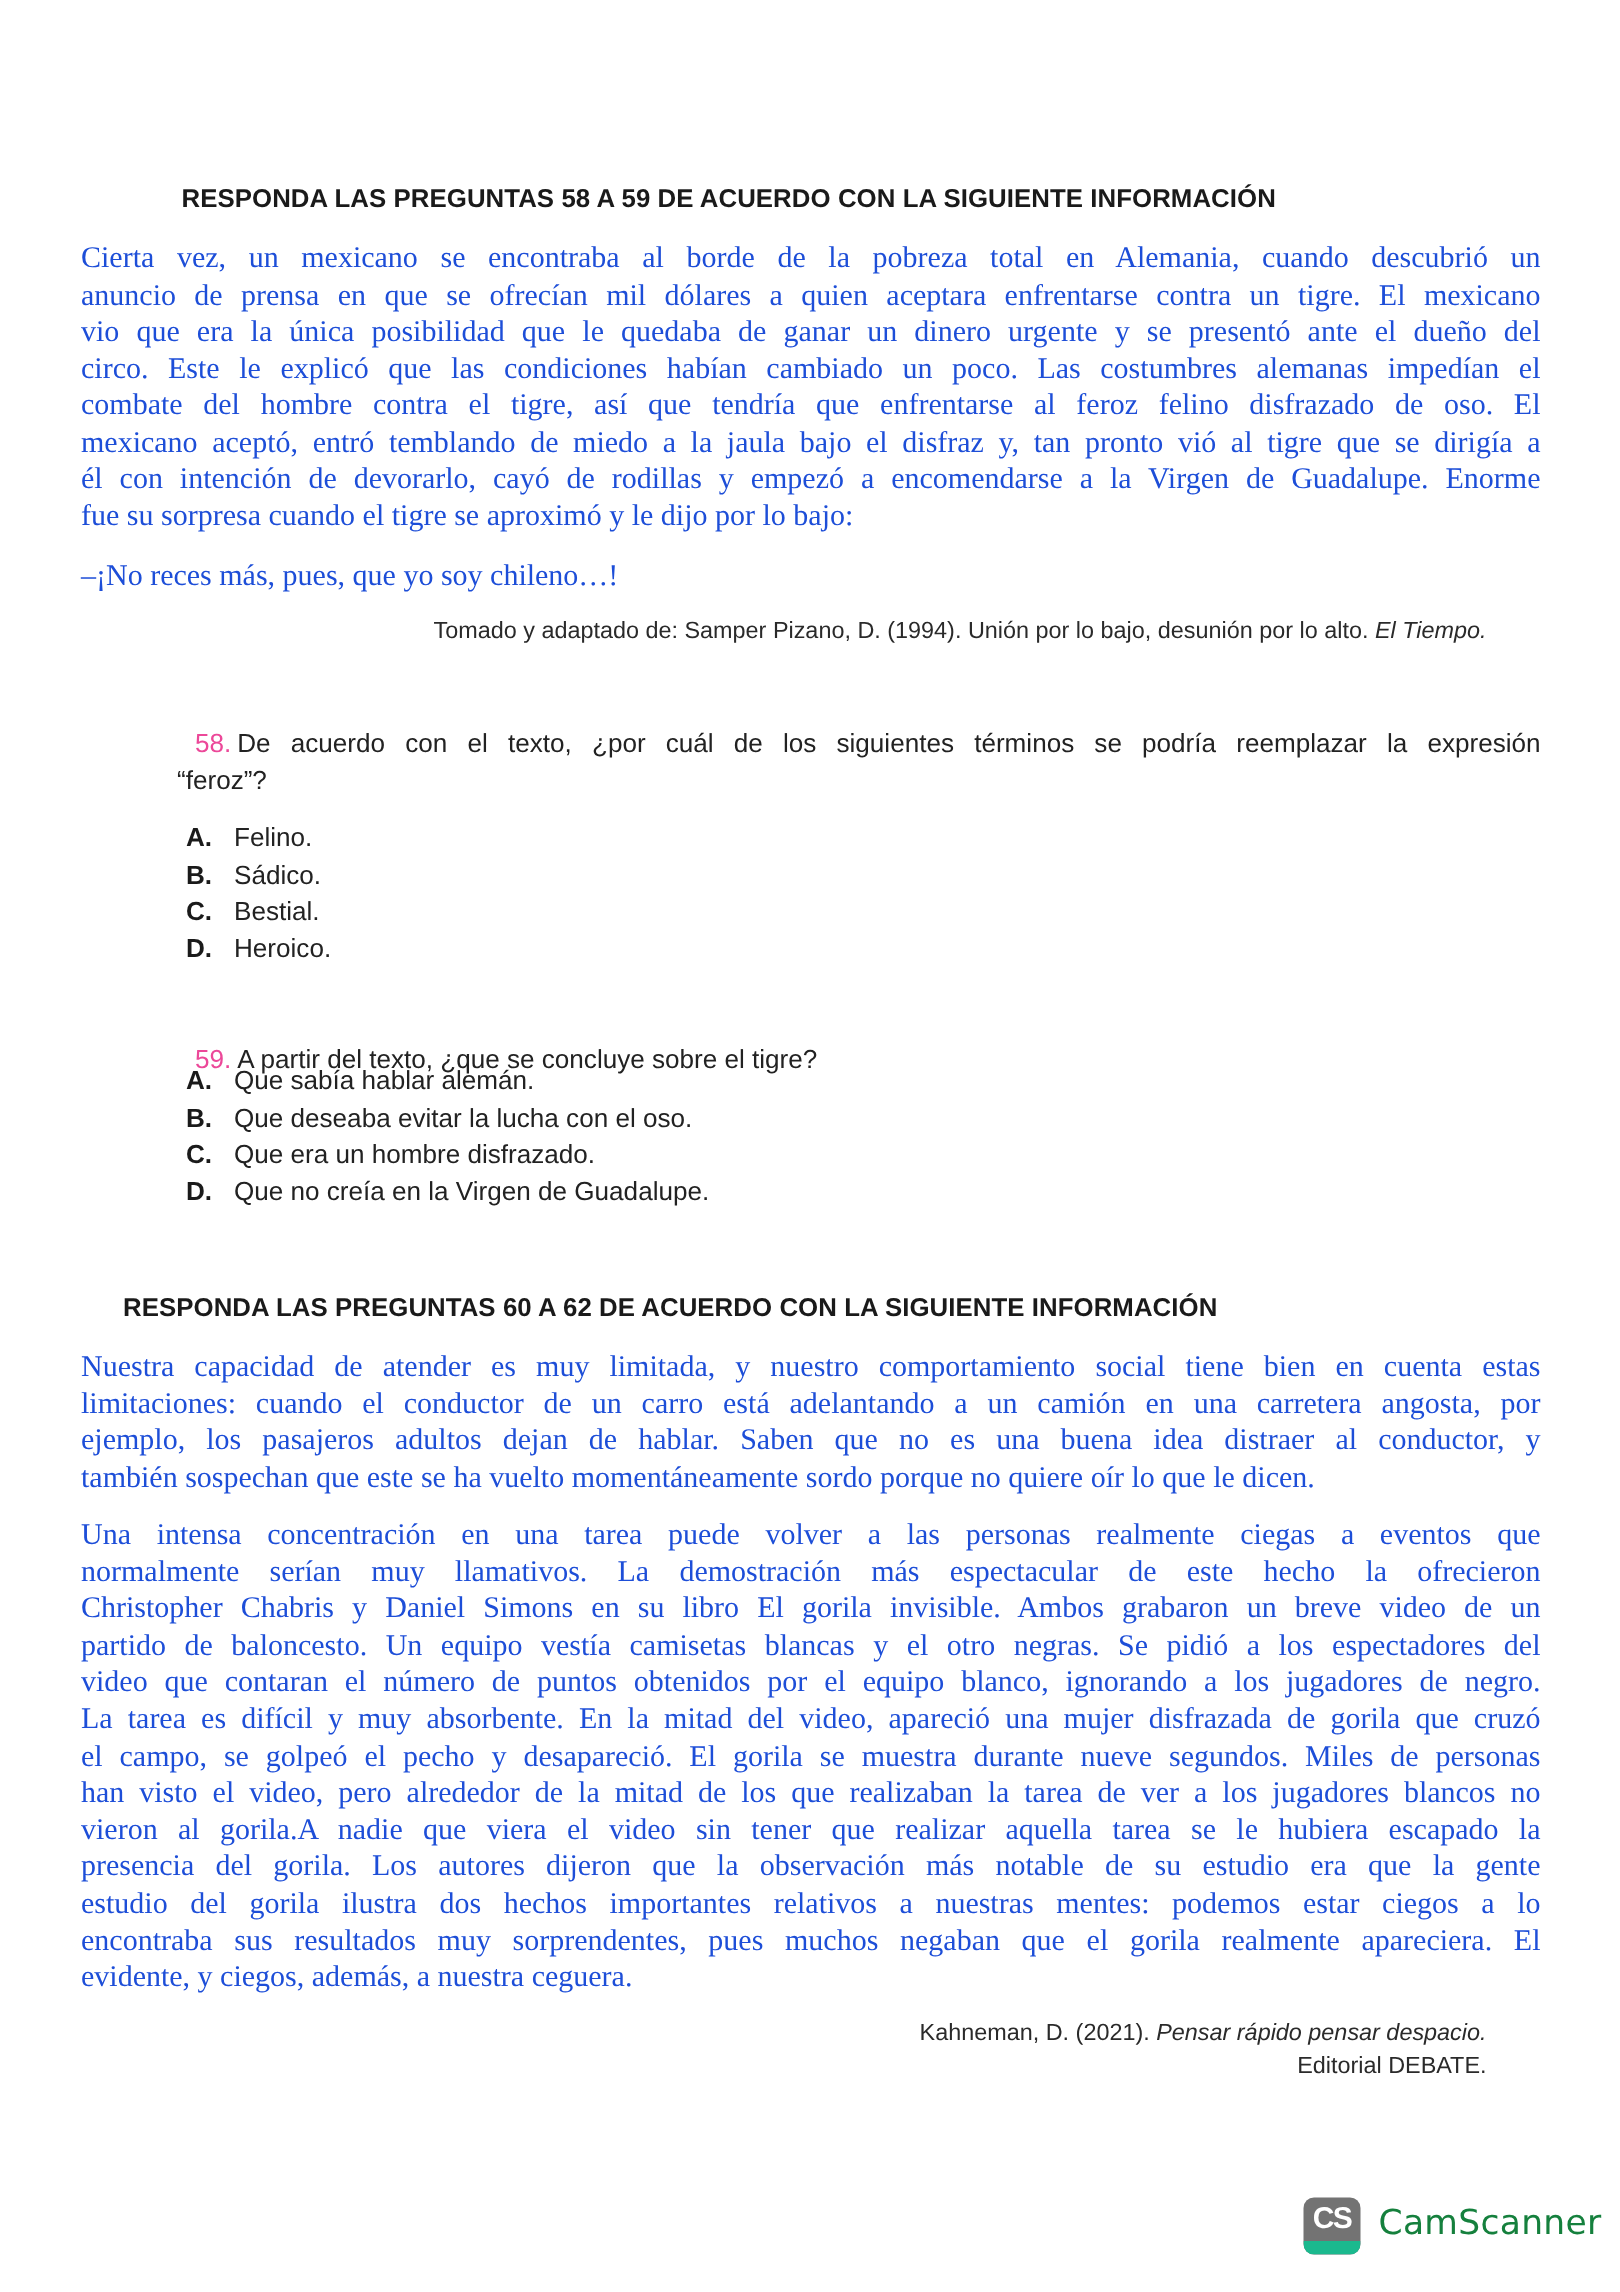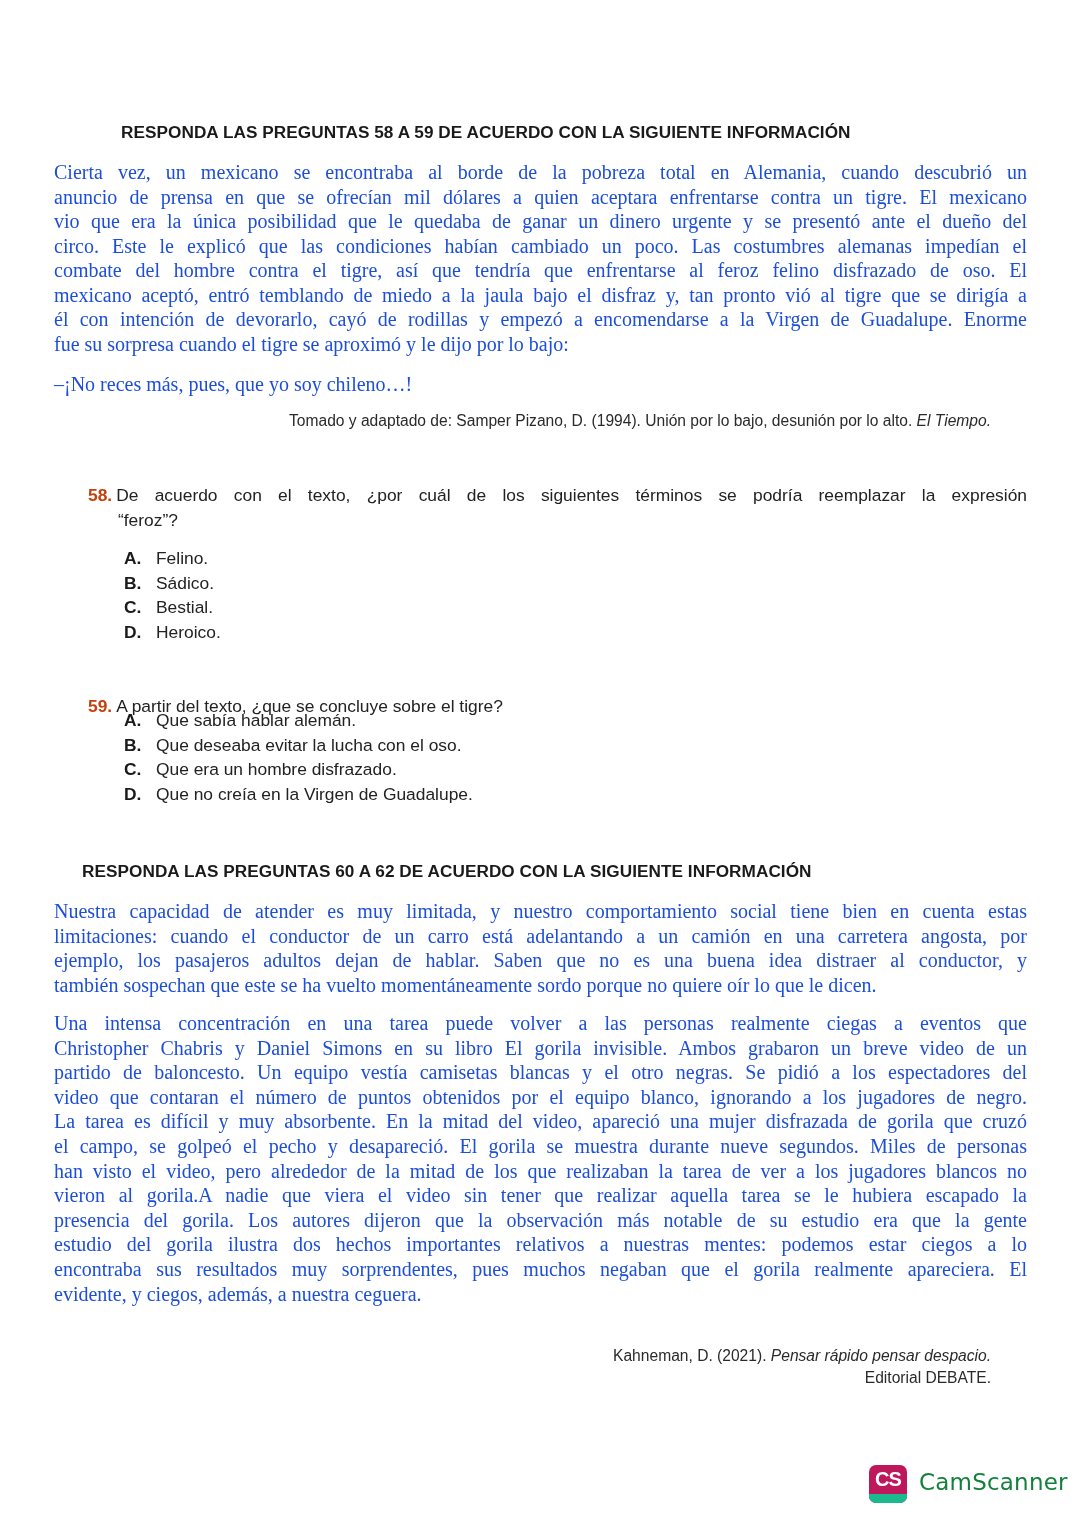--- a/index.html
+++ b/index.html
@@ -20,29 +20,29 @@
   .para.tight { line-height: 24.6px; }
   .line { display: block; text-align: justify; text-align-last: justify; white-space: nowrap; }
   .line.last { text-align-last: left; }
   .source {
     position: absolute; right: 53px; font-size: 15.6px; color: #2a2a2a;
     text-align: right; white-space: nowrap; line-height: 22px;
   }
   .question {
     position: absolute; left: 88px; width: 939px; font-size: 17.4px; line-height: 25px; color: #222;
   }
-  .qnum { font-weight: bold; color: #c2410c; margin-right: 4px; }
+  .qnum { font-weight: normal; color: #ec4899; margin-right: 4px; margin-left: 42px; }
   .qtext-line { display: block; text-align: justify; text-align-last: justify; white-space: nowrap; }
   .qtext-line.last { text-align-last: left; padding-left: 30px; }
   .options { position: absolute; left: 124px; font-size: 17.4px; line-height: 24.6px; color: #222; }
   .option { display: flex; white-space: nowrap; }
   .opt-letter { font-weight: bold; width: 32px; color: #1a1a1a; }
   .cs-logo {
     position: absolute; left: 869px; top: 1465px; width: 38px; height: 38px; border-radius: 7px;
-    background: #be185d; overflow: hidden;
+    background: #737373; overflow: hidden;
   }
   .cs-logo .cs-text {
     position: absolute; left: 0; top: 3px; width: 38px; text-align: center;
     color: #ffffff; font-weight: bold; font-size: 20px; letter-spacing: -1px;
   }
   .cs-logo .cs-bar {
     position: absolute; left: 0; bottom: 0; width: 38px; height: 9px; background: #1bb98e;
   }
   .cs-name {
     position: absolute; left: 919px; top: 1469px; font-size: 23px; color: #15803d; white-space: nowrap;
@@ -126,20 +126,21 @@
 
   <div class="para tight" style="top:899px;">
     <span class="line">Nuestra capacidad de atender es muy limitada, y nuestro comportamiento social tiene bien en cuenta estas</span>
     <span class="line">limitaciones: cuando el conductor de un carro está adelantando a un camión en una carretera angosta, por</span>
     <span class="line">ejemplo, los pasajeros adultos dejan de hablar. Saben que no es una buena idea distraer al conductor, y</span>
     <span class="line last">también sospechan que este se ha vuelto momentáneamente sordo porque no quiere oír lo que le dicen.</span>
   </div>
 
   <div class="para tight" style="top:1011px;">
     <span class="line">Una intensa concentración en una tarea puede volver a las personas realmente ciegas a eventos que</span>
+    <span class="line">normalmente serían muy llamativos. La demostración más espectacular de este hecho la ofrecieron</span>
     <span class="line">Christopher Chabris y Daniel Simons en su libro El gorila invisible. Ambos grabaron un breve video de un</span>
     <span class="line">partido de baloncesto. Un equipo vestía camisetas blancas y el otro negras. Se pidió a los espectadores del</span>
     <span class="line">video que contaran el número de puntos obtenidos por el equipo blanco, ignorando a los jugadores de negro.</span>
     <span class="line">La tarea es difícil y muy absorbente. En la mitad del video, apareció una mujer disfrazada de gorila que cruzó</span>
     <span class="line">el campo, se golpeó el pecho y desapareció. El gorila se muestra durante nueve segundos. Miles de personas</span>
     <span class="line">han visto el video, pero alrededor de la mitad de los que realizaban la tarea de ver a los jugadores blancos no</span>
     <span class="line">vieron al gorila.A nadie que viera el video sin tener que realizar aquella tarea se le hubiera escapado la</span>
     <span class="line">presencia del gorila. Los autores dijeron que la observación más notable de su estudio era que la gente</span>
     <span class="line">estudio del gorila ilustra dos hechos importantes relativos a nuestras mentes: podemos estar ciegos a lo</span>
     <span class="line">encontraba sus resultados muy sorprendentes, pues muchos negaban que el gorila realmente apareciera. El</span>

